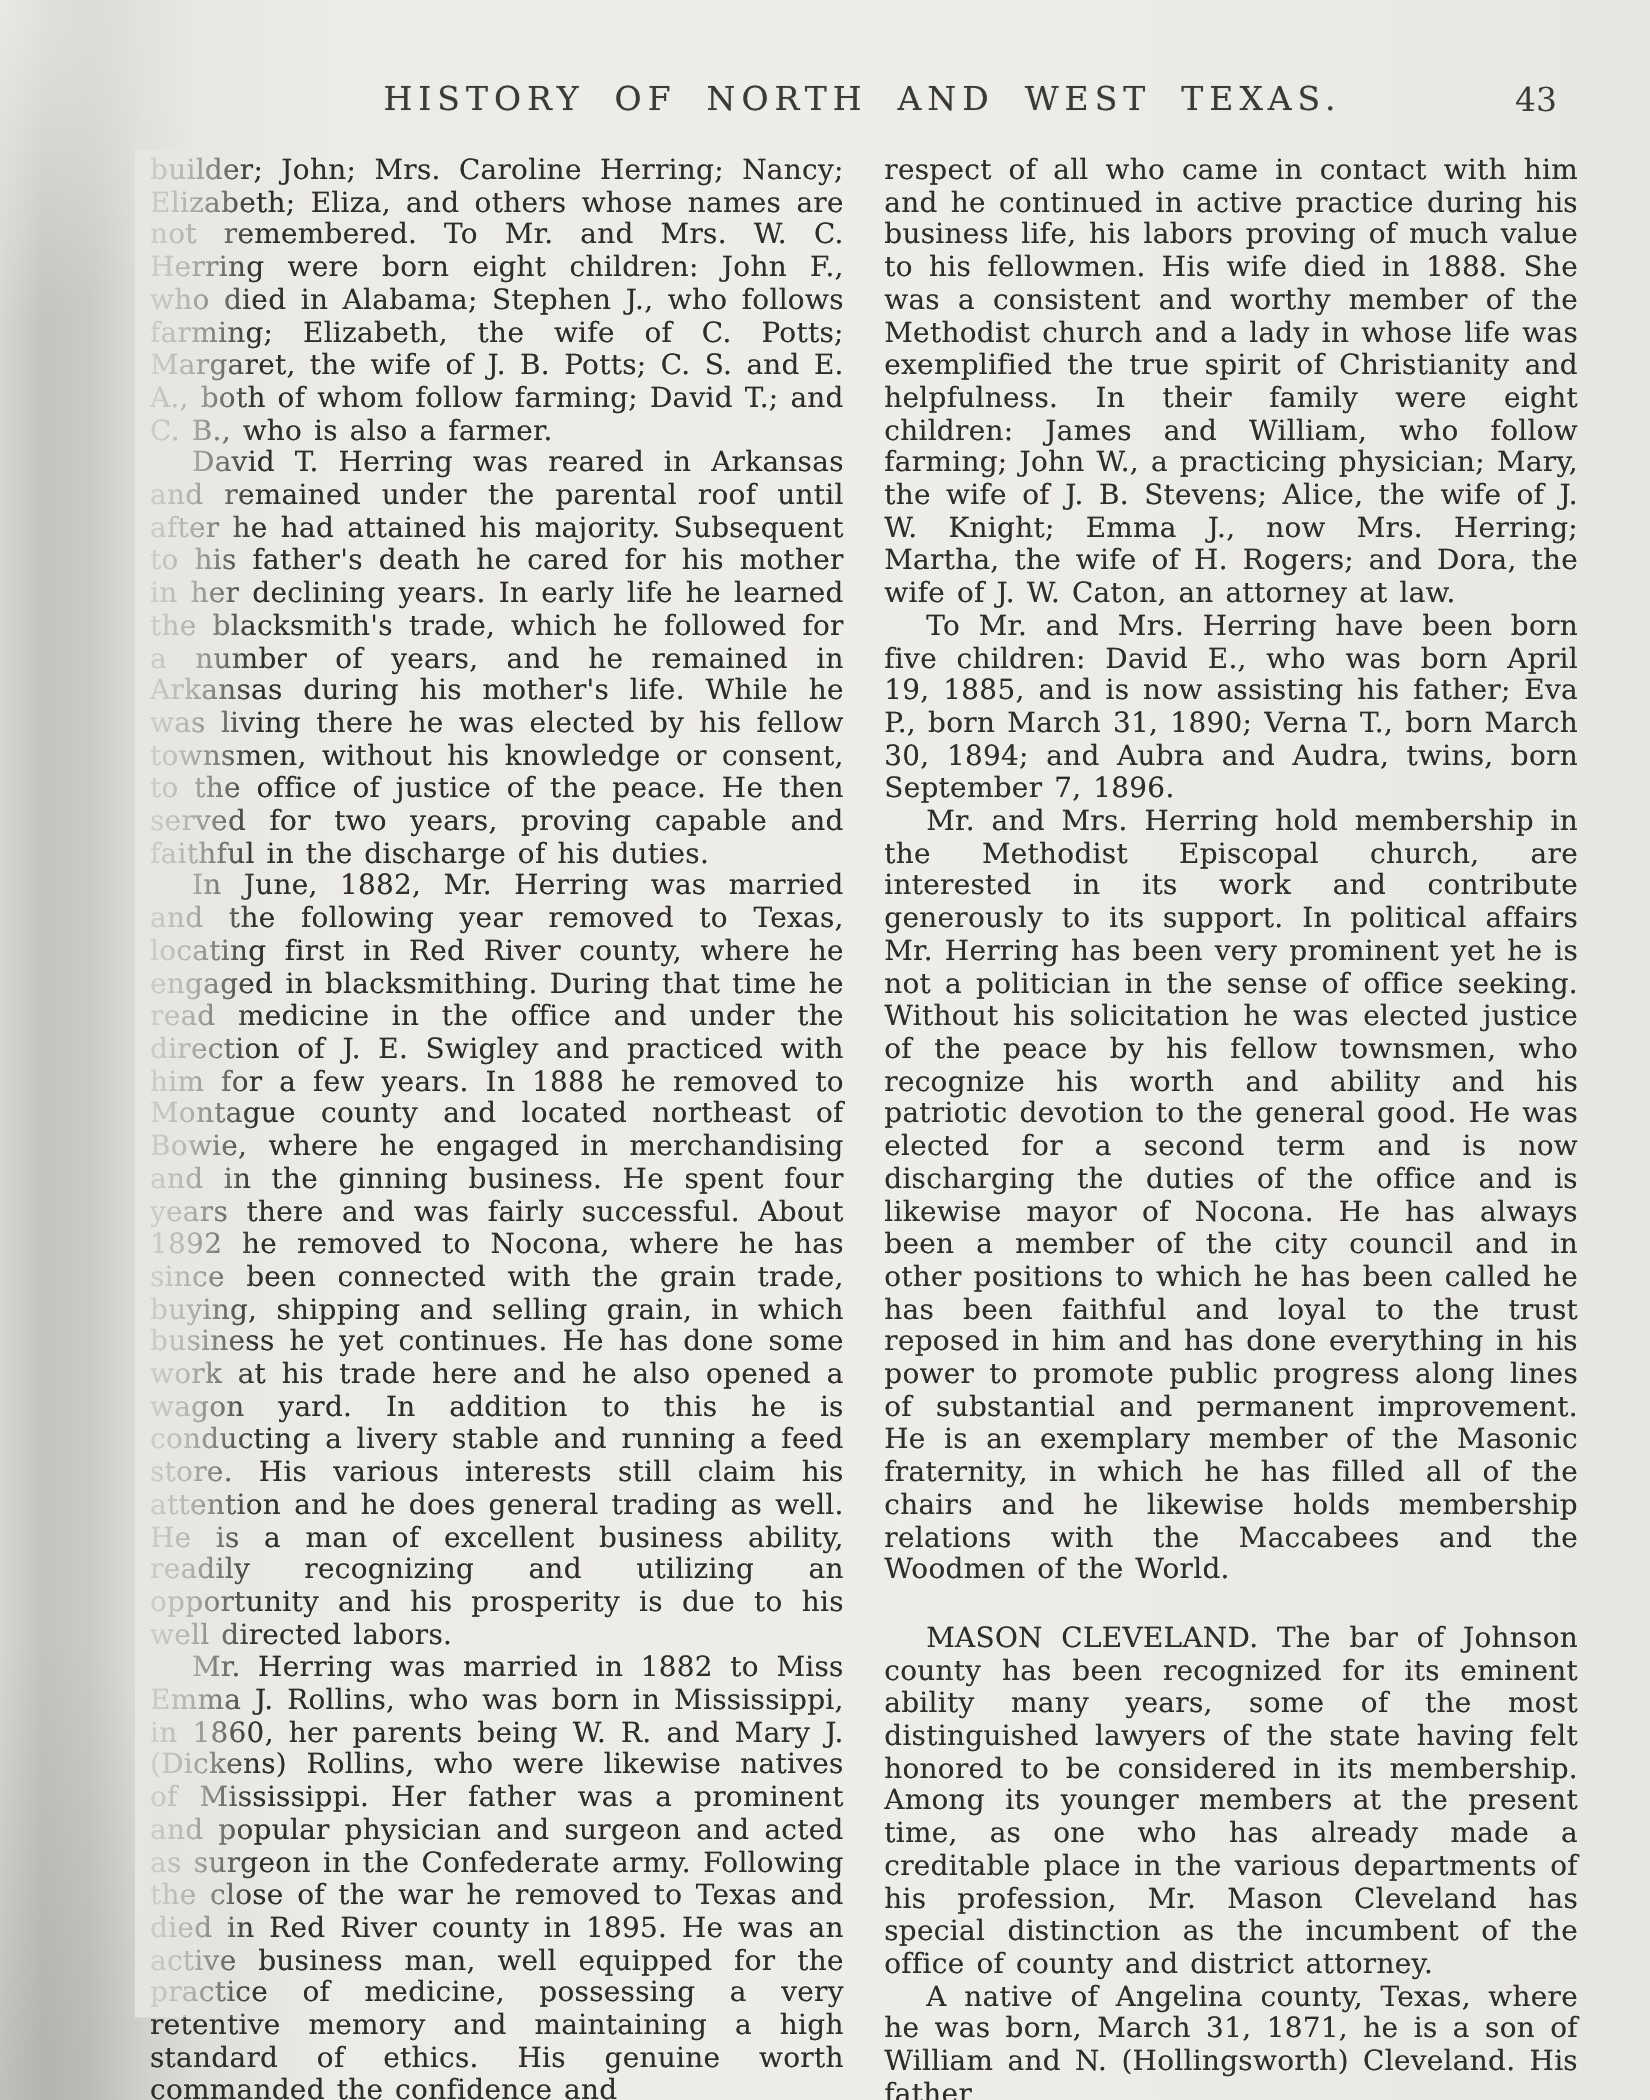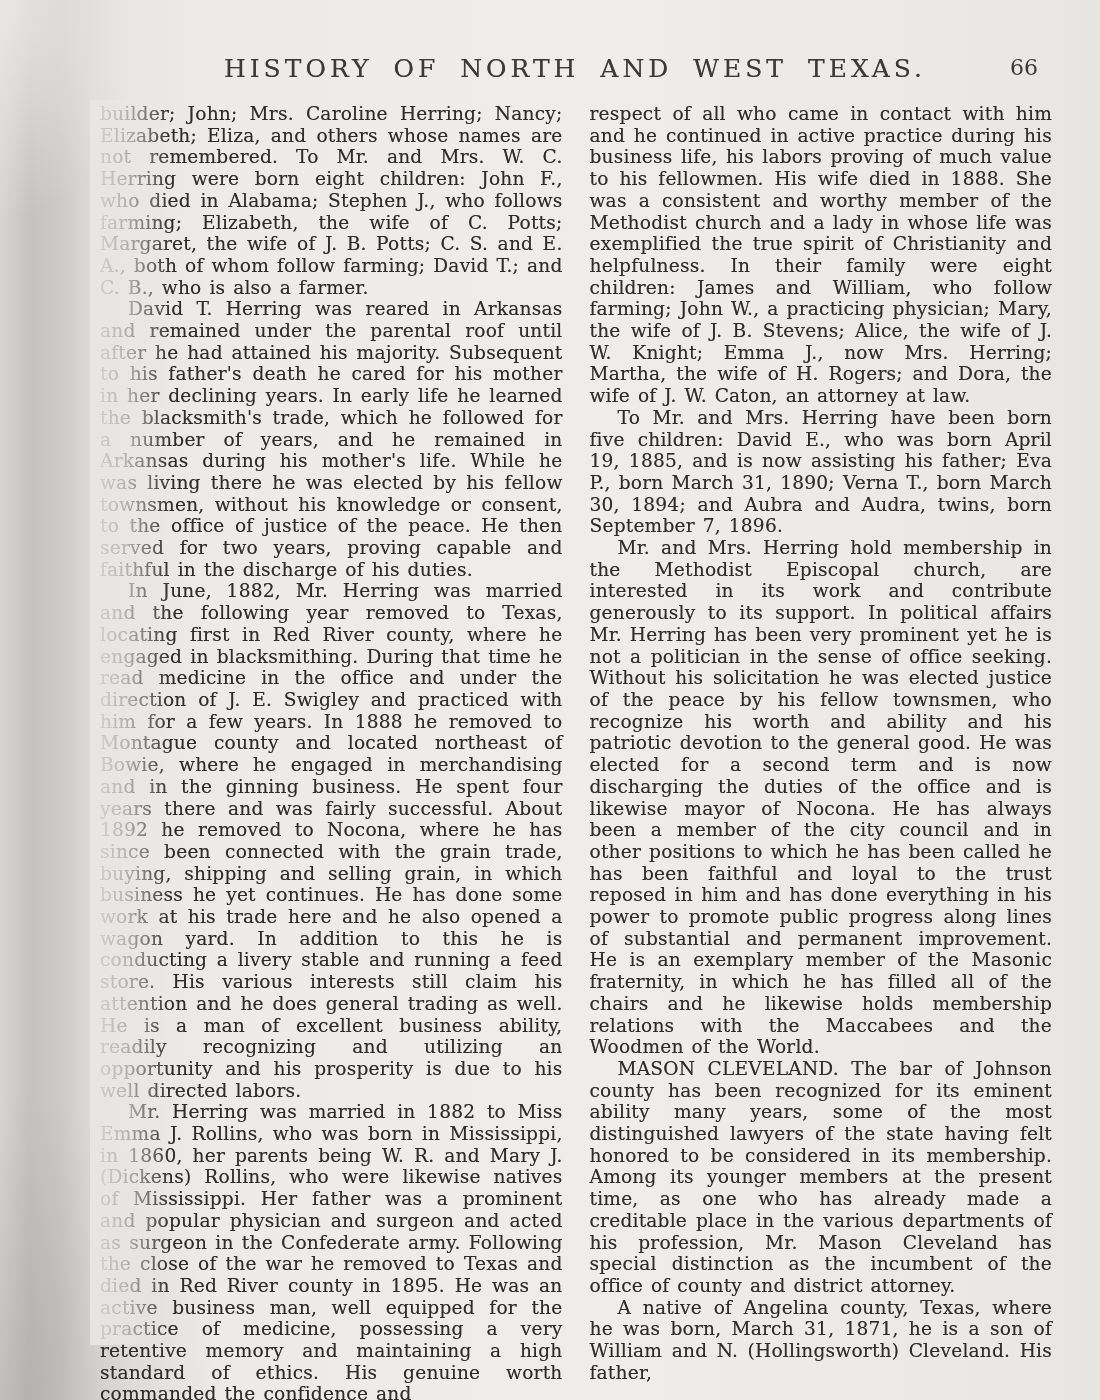--- a/index.html
+++ b/index.html
@@ -45,21 +45,21 @@
     position: absolute;
     top: 54px;
     left: 100px;
     width: 950px;
     height: 32px;
   }
   .running-title {
     position: absolute;
     left: 0; right: 0;
     text-align: center;
-    font-size: 25px;
+    font-size: 22px;
     letter-spacing: 4px;
     word-spacing: 9px;
     color: #3b3a37;
     text-shadow: 0 0 0.5px rgba(59,58,55,0.55);
     white-space: nowrap;
   }
   .page-number {
     position: absolute;
     right: 12px;
     top: 1px;
@@ -80,21 +80,21 @@
     font-size: 18.6px;
     line-height: 21.7px;
     letter-spacing: 0.2px;
     word-spacing: 1.8px;
     hyphens: auto;
     -webkit-hyphens: auto;
     text-shadow: 0 0 0.4px rgba(46,45,42,0.5);
   }
   .para { margin: 0; }
   .para.indent { text-indent: 28px; }
-  .para.space-before { }
+  .para.space-before { margin-top: 24px; }
   .fade-left {
     position: absolute;
     top: 100px;
     left: 90px;
     width: 80px;
     height: 1245px;
     background: linear-gradient(to right,
       rgba(232,231,227,0.92) 0%,
       rgba(232,231,227,0.72) 45%,
       rgba(232,231,227,0.35) 75%,
@@ -104,21 +104,21 @@
 </style>
 </head>
 <body>
 
 <div class="page">
   <div class="top-shade"></div>
   <div class="corner-shade"></div>
 
   <div class="header">
     <div class="running-title">HISTORY OF NORTH AND WEST TEXAS.</div>
-    <div class="page-number">66</div>
+    <div class="page-number">43</div>
   </div>
 
   <div class="columns">
     <div class="col">
         <p class="para">builder; John; Mrs. Caroline Herring; Nancy; Elizabeth; Eliza, and others whose names are not remembered. To Mr. and Mrs. W. C. Herring were born eight children: John F., who died in Alabama; Stephen J., who follows farming; Elizabeth, the wife of C. Potts; Margaret, the wife of J. B. Potts; C. S. and E. A., both of whom follow farming; David T.; and C. B., who is also a farmer.</p>
         <p class="para indent">David T. Herring was reared in Arkansas and remained under the parental roof until after he had attained his majority. Subsequent to his father's death he cared for his mother in her declining years. In early life he learned the blacksmith's trade, which he followed for a number of years, and he remained in Arkansas during his mother's life. While he was living there he was elected by his fellow townsmen, without his knowledge or consent, to the office of justice of the peace. He then served for two years, proving capable and faithful in the discharge of his duties.</p>
         <p class="para indent">In June, 1882, Mr. Herring was married and the following year removed to Texas, locating first in Red River county, where he engaged in blacksmithing. During that time he read medicine in the office and under the direction of J. E. Swigley and practiced with him for a few years. In 1888 he removed to Montague county and located northeast of Bowie, where he engaged in merchandising and in the ginning business. He spent four years there and was fairly successful. About 1892 he removed to Nocona, where he has since been connected with the grain trade, buying, shipping and selling grain, in which business he yet continues. He has done some work at his trade here and he also opened a wagon yard. In addition to this he is conducting a livery stable and running a feed store. His various interests still claim his attention and he does general trading as well. He is a man of excellent business ability, readily recognizing and utilizing an opportunity and his prosperity is due to his well directed labors.</p>
         <p class="para indent">Mr. Herring was married in 1882 to Miss Emma J. Rollins, who was born in Mississippi, in 1860, her parents being W. R. and Mary J. (Dickens) Rollins, who were likewise natives of Mississippi. Her father was a prominent and popular physician and surgeon and acted as surgeon in the Confederate army. Following the close of the war he removed to Texas and died in Red River county in 1895. He was an active business man, well equipped for the practice of medicine, possessing a very retentive memory and maintaining a high standard of ethics. His genuine worth commanded the confidence and</p>
       </div>
     <div class="col">

